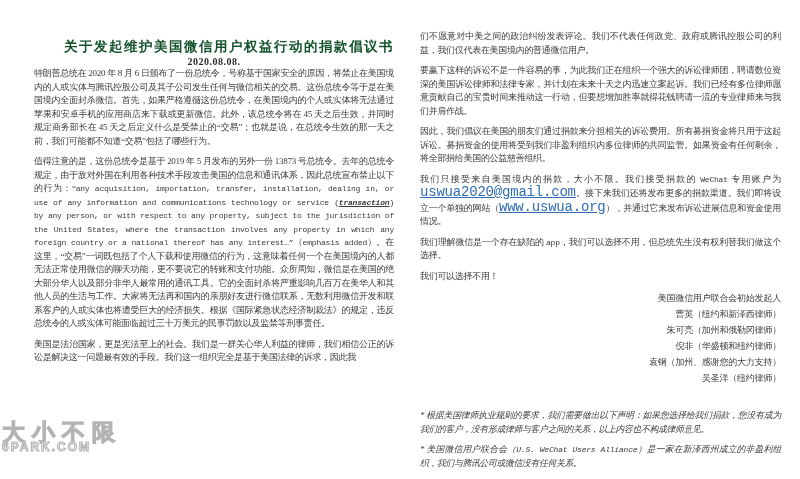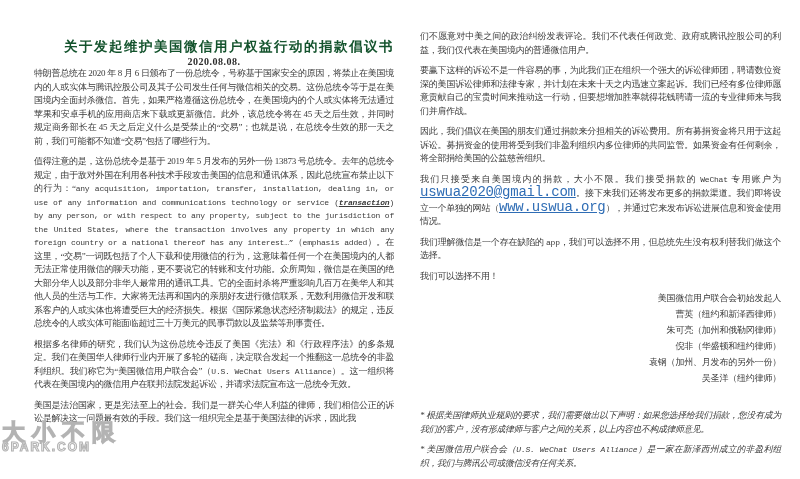--- a/index.html
+++ b/index.html
@@ -68,40 +68,39 @@
 </style>
 </head>
 <body>
 
 <div class="page" id="page-left">
   <h1 class="doc-title">关于发起维护美国微信用户权益行动的捐款倡议书</h1>
   <div class="doc-date">2020.08.08.</div>
   <div class="rich">
       <p class="para"><span class="seg-cn">特朗普总统在 2020 年 8 月 6 日颁布了一份总统令，号称基于国家安全的原因，将禁止在美国境内的人或实体与腾讯控股公司及其子公司发生任何与微信相关的交易。这份总统令等于是在美国境内全面封杀微信。首先，如果严格遵循这份总统令，在美国境内的个人或实体将无法通过苹果和安卓手机的应用商店来下载或更新微信。此外，该总统令将在 45 天之后生效，并同时规定商务部长在 45 天之后定义什么是受禁止的“交易”；也就是说，在总统令生效的那一天之前，我们可能都不知道“交易”包括了哪些行为。</span></p>
       <p class="para"><span class="seg-cn">值得注意的是，这份总统令是基于 2019 年 5 月发布的另外一份 13873 号总统令。去年的总统令规定，由于敌对外国在利用各种技术手段攻击美国的信息和通讯体系，因此总统宣布禁止以下的行为：“</span><span class="seg-en">any acquisition, importation, transfer, installation, dealing in, or use of any information and communications technology or service (</span><span class="seg-em">transaction</span><span class="seg-en">) by any person, or with respect to any property, subject to the jurisdiction of the United States, where the transaction involves any property in which any foreign country or a national thereof has any interest…”</span><span class="seg-cn">（</span><span class="seg-en">emphasis added</span><span class="seg-cn">）。在这里，“交易”一词既包括了个人下载和使用微信的行为，这意味着任何一个在美国境内的人都无法正常使用微信的聊天功能，更不要说它的转账和支付功能。众所周知，微信是在美国的绝大部分华人以及部分非华人最常用的通讯工具。它的全面封杀将严重影响几百万在美华人和其他人员的生活与工作。大家将无法再和国内的亲朋好友进行微信联系，无数利用微信开发和联系客户的人或实体也将遭受巨大的经济损失。根据《国际紧急状态经济制裁法》的规定，违反总统令的人或实体可能面临超过三十万美元的民事罚款以及监禁等刑事责任。</span></p>
-      <p class="para"><span class="seg-cn">根据多名律师的研究，我们认为这份总统令违反了美国《宪法》和《行政程序法》的多条规定。我们在美国华人律师行业内开展了多轮的磋商，决定联合发起一个推翻这一总统令的非盈利组织。我们称它为“美国微信用户联合会”（</span><span class="seg-en">U.S. WeChat Users Alliance</span><span class="seg-cn">）。这一组织将代表在美国境内的微信用户在联邦法院发起诉讼，并请求法院宣布这一总统令无效。</span></p>
       <p class="para"><span class="seg-cn">美国是法治国家，更是宪法至上的社会。我们是一群关心华人利益的律师，我们相信公正的诉讼是解决这一问题最有效的手段。我们这一组织完全是基于美国法律的诉求，因此我</span></p>
     </div>
 </div>
 
 <div class="page" id="page-right">
   <div class="rich">
       <p class="para"><span class="seg-cn">们不愿意对中美之间的政治纠纷发表评论。我们不代表任何政党、政府或腾讯控股公司的利益，我们仅代表在美国境内的普通微信用户。</span></p>
       <p class="para"><span class="seg-cn">要赢下这样的诉讼不是一件容易的事，为此我们正在组织一个强大的诉讼律师团，聘请数位资深的美国诉讼律师和法律专家，并计划在未来十天之内迅速立案起诉。我们已经有多位律师愿意贡献自己的宝贵时间来推动这一行动，但要想增加胜率就得花钱聘请一流的专业律师来与我们并肩作战。</span></p>
       <p class="para"><span class="seg-cn">因此，我们倡议在美国的朋友们通过捐款来分担相关的诉讼费用。所有募捐资金将只用于这起诉讼。募捐资金的使用将受到我们非盈利组织内多位律师的共同监管。如果资金有任何剩余，将全部捐给美国的公益慈善组织。</span></p>
       <p class="para"><span class="seg-cn">我们只接受来自美国境内的捐款，大小不限。我们接受捐款的 </span><span class="seg-en">WeChat</span><span class="seg-cn"> 专用账户为 </span><a class="seg-link" href="#">uswua2020@gmail.com</a><span class="seg-cn">。接下来我们还将发布更多的捐款渠道。我们即将设立一个单独的网站（</span><a class="seg-link" href="#">www.uswua.org</a><span class="seg-cn">），并通过它来发布诉讼进展信息和资金使用情况。</span></p>
       <p class="para"><span class="seg-cn">我们理解微信是一个存在缺陷的 </span><span class="seg-en">app</span><span class="seg-cn">，我们可以选择不用，但总统先生没有权利替我们做这个选择。</span></p>
       <p class="para"><span class="seg-cn">我们可以选择不用！</span></p>
     </div>
   <div class="signature">
       <div class="sig-line">美国微信用户联合会初始发起人</div>
       <div class="sig-line">曹英（纽约和新泽西律师）</div>
       <div class="sig-line">朱可亮（加州和俄勒冈律师）</div>
       <div class="sig-line">倪非（华盛顿和纽约律师）</div>
-      <div class="sig-line">袁钢（加州、月发布的另外一份）</div>
+      <div class="sig-line">袁钢（加州、感谢您的大力支持）</div>
       <div class="sig-line">吴圣洋（纽约律师）</div>
     </div>
   <div class="rich footnotes">
       <p class="para"><span class="seg-cn">* 根据美国律师执业规则的要求，我们需要做出以下声明：如果您选择给我们捐款，您没有成为我们的客户，没有形成律师与客户之间的关系，以上内容也不构成律师意见。</span></p>
       <p class="para"><span class="seg-cn">* 美国微信用户联合会（</span><span class="seg-en">U.S. WeChat Users Alliance</span><span class="seg-cn">）是一家在新泽西州成立的非盈利组织，我们与腾讯公司或微信没有任何关系。</span></p>
     </div>
 </div>
 
 <div class="watermark">
   <div class="wm-line1">大小不限</div>

